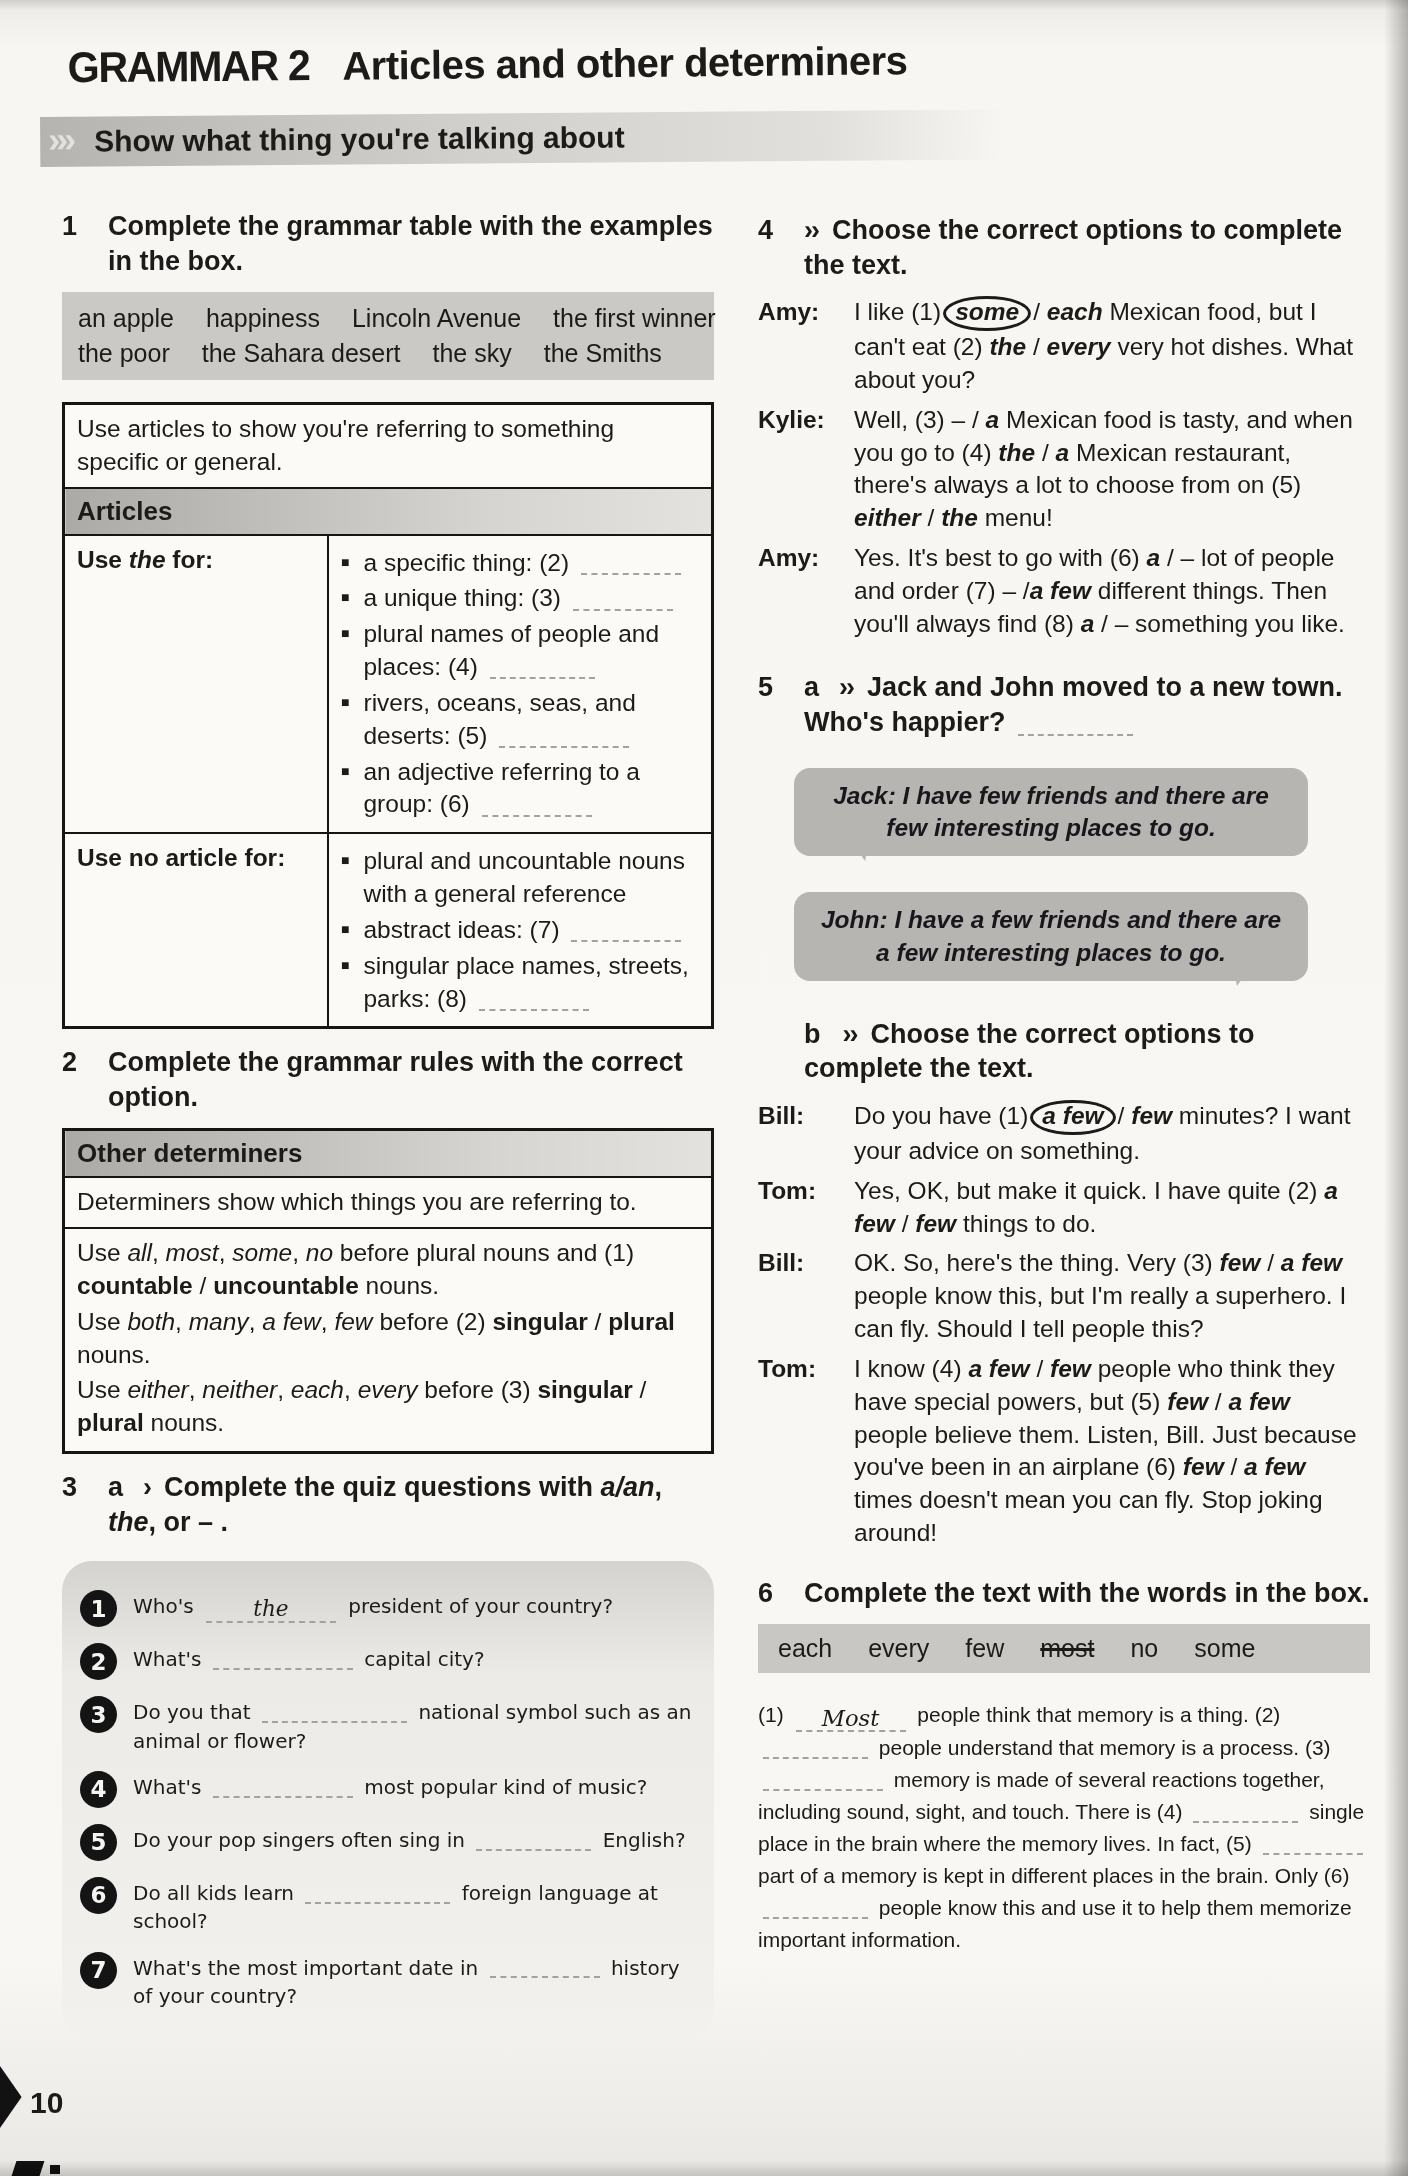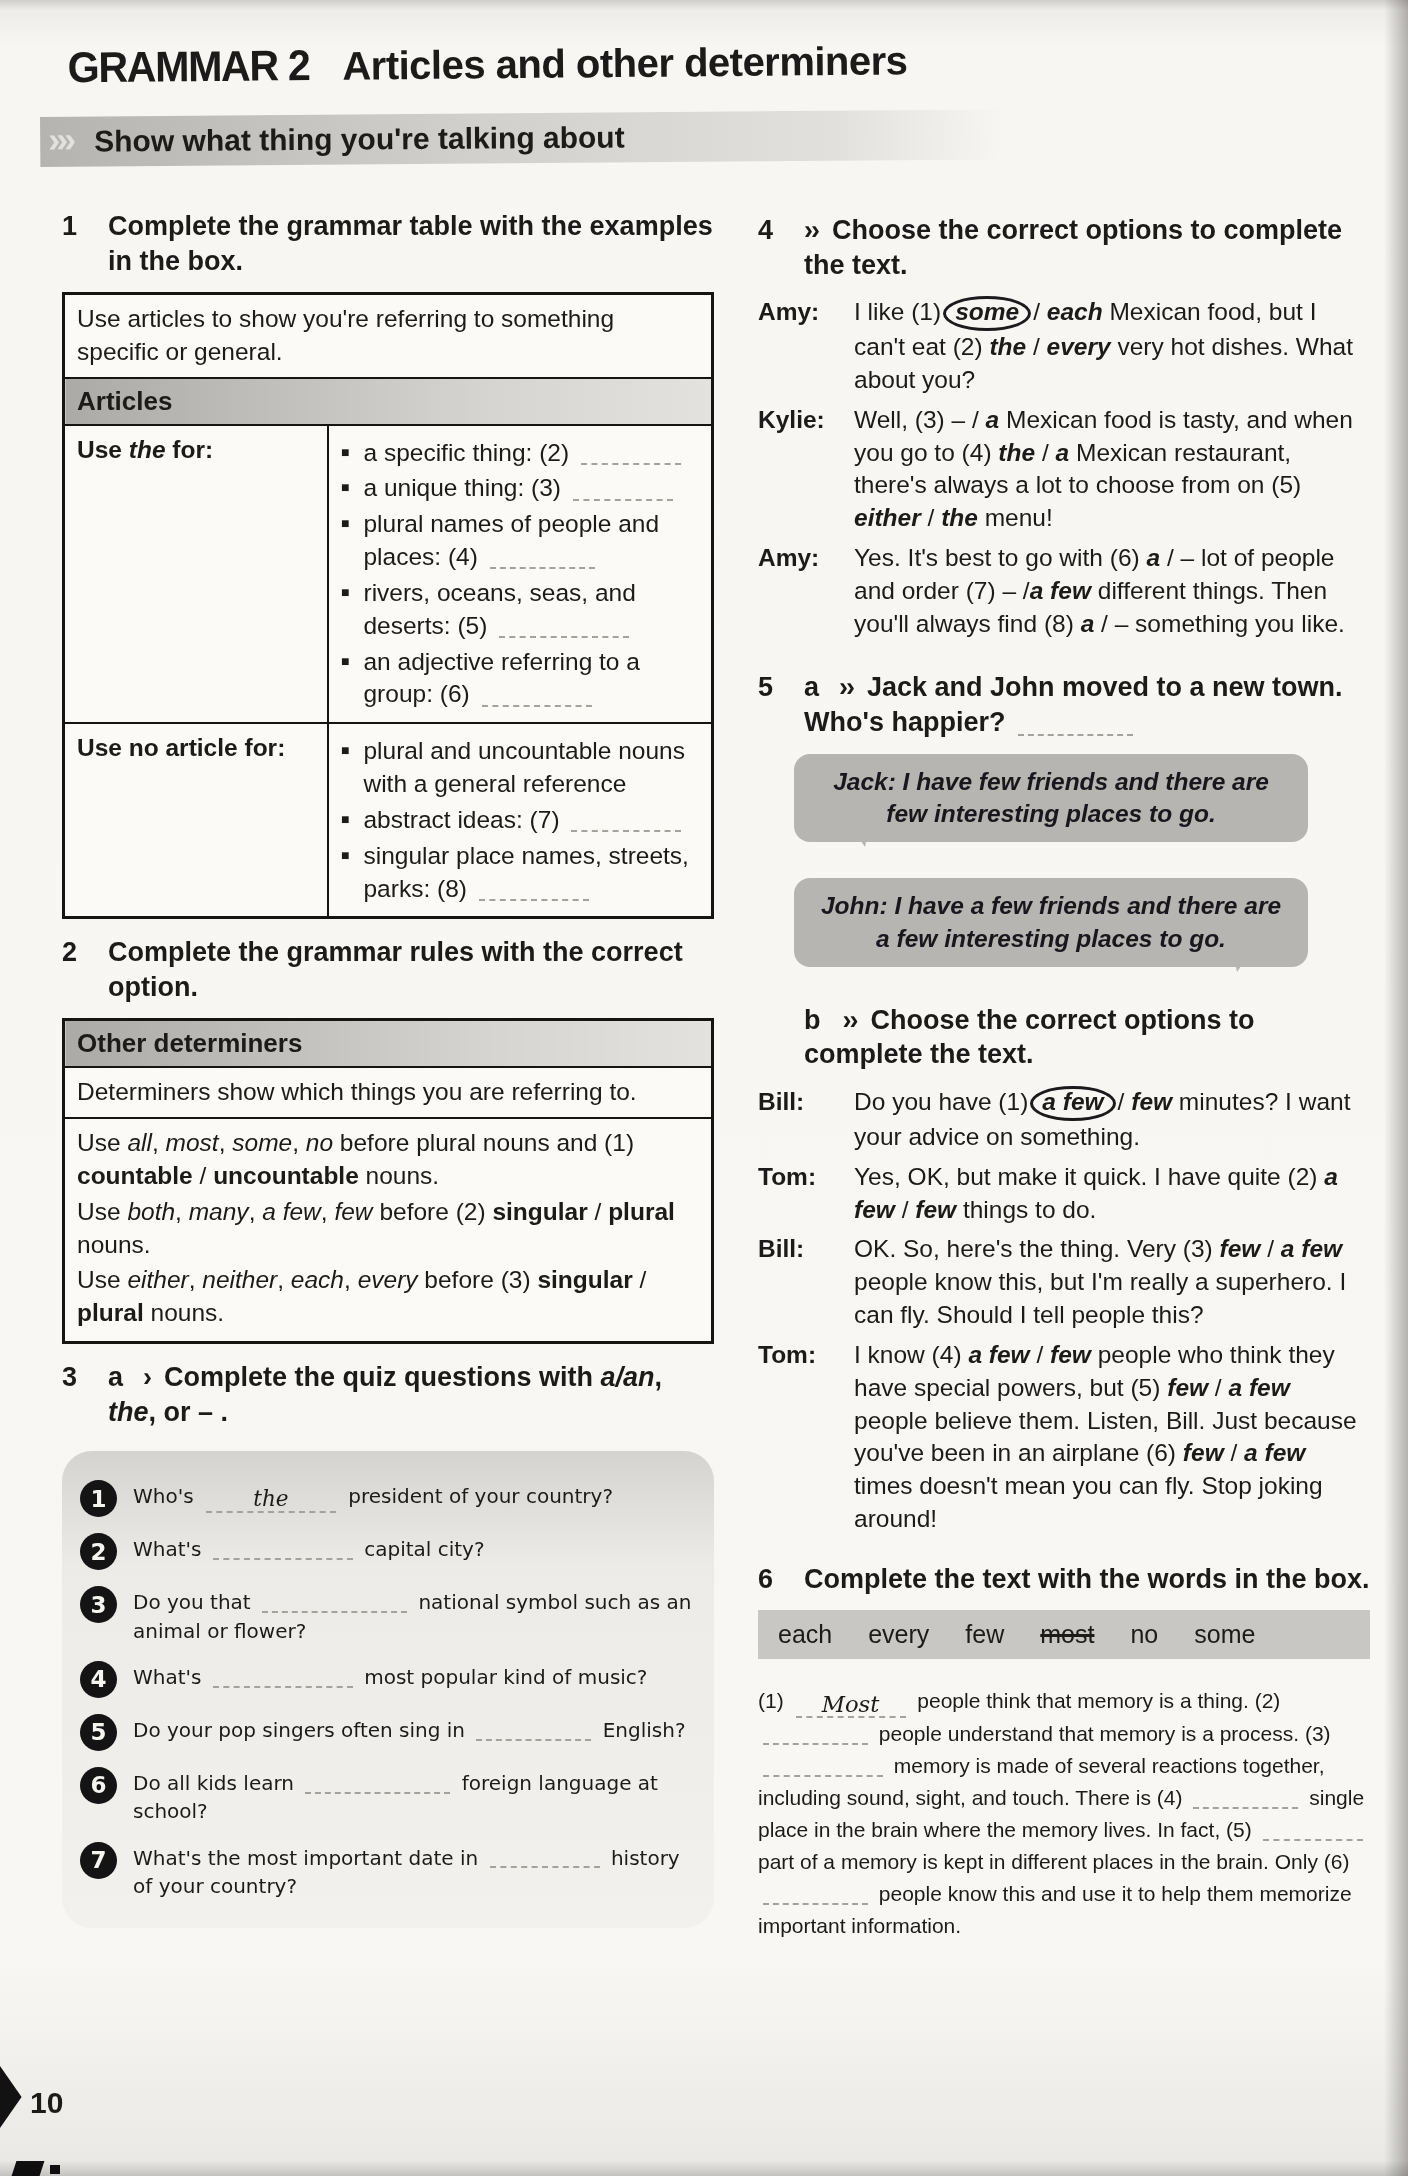--- a/index.html
+++ b/index.html
@@ -54,21 +54,21 @@
   .q{display:flex;align-items:flex-start;margin:6px 0 13px;}
   .qn{flex:none;width:37px;height:37px;border-radius:50%;background:#141414;color:#f5f4f1;
         font-weight:bold;font-size:23px;display:flex;align-items:center;justify-content:center;
         margin:3px 16px 0 0;}
   .qt{flex:1;font-size:20px;line-height:1.42;padding-top:5px;}
 
   .turn{display:flex;font-size:24.5px;line-height:1.34;margin-bottom:7px;}
   .sp{flex:none;width:96px;font-weight:bold;}
   .tt{flex:1;}
 
-  .bubble-wrap{padding-left:36px;margin-top:14px;}
+  .bubble-wrap{padding-left:36px;margin-top:28px;}
   .bubble{position:relative;width:474px;background:#b7b5b2;border-radius:16px;padding:12px 20px;
         font-size:24.5px;font-weight:bold;font-style:italic;text-align:center;line-height:1.32;
         margin-bottom:36px;color:#18171b;}
   .bubble.tail-left::after{content:"";position:absolute;left:58px;bottom:-18px;width:0;height:0;
         border:13px solid transparent;border-top:19px solid #b7b5b2;border-right-width:4px;}
   .bubble.tail-right::after{content:"";position:absolute;right:58px;bottom:-18px;width:0;height:0;
         border:13px solid transparent;border-top:19px solid #b7b5b2;border-left-width:4px;}
 
   .wordline{background:#c9c7c3;padding:10px 8px 10px 20px;display:flex;font-size:25px;margin:14px 0 26px;}
   .wordline .seg{margin-right:36px;white-space:nowrap;}
@@ -110,20 +110,34 @@
 
   <div class="cols">
 
     <div class="col-l">
 
       <div class="exh">
         <span class="n">1</span>
         <span class="rest">Complete the grammar table with the examples in the box.</span>
       </div>
 
+      <div class="wordbox">
+        <div class="wordrow">
+            <span class="seg">an apple</span>
+            <span class="seg">happiness</span>
+            <span class="seg">Lincoln Avenue</span>
+            <span class="seg">the first winner</span>
+          </div>
+        <div class="wordrow" style="margin-top:6px;">
+            <span class="seg">the poor</span>
+            <span class="seg">the Sahara desert</span>
+            <span class="seg">the sky</span>
+            <span class="seg">the Smiths</span>
+          </div>
+      </div>
 
       <table class="gtable">
         <tbody>
             <tr>
               <td colspan="2">Use articles to show you're referring to something specific or general.</td>
             </tr>
         <tr>
               <td class="thead" colspan="2">Articles</td>
             </tr>
         <tr>

